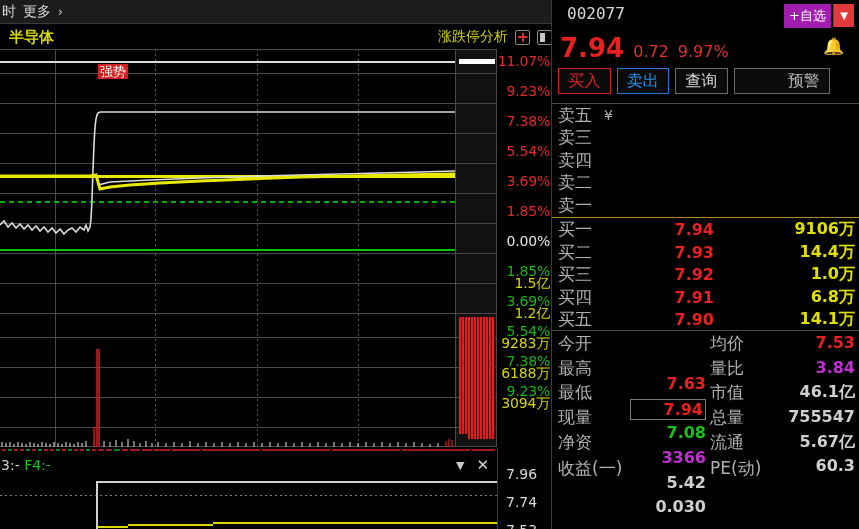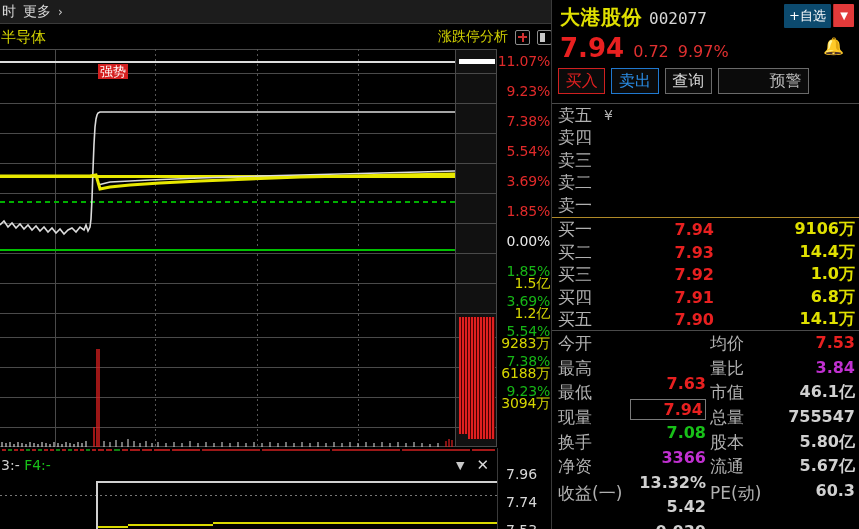--- a/index.html
+++ b/index.html
@@ -29,21 +29,21 @@
     padding: 0 7px; color: #e4e4e4; font-size: 14px;
     border-left: 1px solid #3a3a3a; white-space: nowrap;
   }
   #tb-right .tbtn.f10 { font-family: "DejaVu Sans Mono", "Liberation Mono", monospace; font-size: 13px; }
 
   
   #sectorbar {
     position: absolute; left: 0; top: 25px; width: 552px; height: 24px;
     background: #000; display: flex; align-items: center;
   }
-  #sector-name { color: #d4d400; font-size: 15px; padding-left: 1px; white-space: nowrap; }
+  #sector-name { color: #d4d400; font-size: 15px; padding-left: 9px; white-space: nowrap; font-weight: bold; }
   #sb-spacer { flex: 1 1 auto; }
   #limit-analysis { color: #d4d400; font-size: 14px; white-space: nowrap; }
   .sb-icon {
     width: 15px; height: 15px; margin-left: 7px;
     border: 1px solid #8c8c8c; border-radius: 2px;
     display: inline-flex; align-items: center; justify-content: center;
     position: relative; flex: 0 0 auto;
   }
   .sb-icon.plus::before, .sb-icon.plus::after {
     content: ""; position: absolute; background: #d03030;
@@ -130,38 +130,38 @@
   #left-vsep { position: absolute; left: 551px; top: 0; width: 1px; height: 529px; background: #3a3a3a; }
 
   
   #right { position: absolute; left: 552px; top: 0; width: 307px; height: 529px; background: #000; }
   #rp-head { position: absolute; left: 0; top: 0; width: 307px; height: 102px; }
   #name-row { position: absolute; left: 8px; top: 4px; display: flex; align-items: baseline; }
   #stk-name { color: #e0e000; font-size: 20px; font-weight: bold; letter-spacing: 0.5px; }
   #stk-code { color: #d8d8d8; font-size: 16px; margin-left: 7px; font-family: "DejaVu Sans Mono", monospace; }
   #fav-btn {
     position: absolute; right: 28px; top: 4px; height: 23px;
-    background: #0c4a6e; color: #fff; font-size: 13px;
+    background: #a21caf; color: #fff; font-size: 13px;
     display: flex; align-items: center; padding: 12px 5px; border-radius: 1px;
   }
   #fav-caret {
     position: absolute; right: 5px; top: 4px; width: 21px; height: 23px;
     background: #e23a3a; color: #fff; font-size: 10px;
     display: flex; align-items: center; justify-content: center; border-radius: 1px;
     border-left: 1px solid #b82a2a;
   }
   #price-row { position: absolute; left: 8px; top: 33px; display: flex; align-items: baseline; }
   #px-last { color: #e82020; font-size: 26px; font-weight: bold; font-family: "DejaVu Sans", sans-serif; }
   #px-chg { color: #e03030; font-size: 16px; margin-left: 9px; }
   #px-pct { color: #e03030; font-size: 16px; margin-left: 9px; }
   #bell {
     position: absolute; right: 14px; top: 36px;
     color: #c0c0c0; font-size: 17px;
   }
-  #btn-row { position: absolute; left: 6px; top: 68px; width: 251px; display: flex; gap: 6px; }
+  #btn-row { position: absolute; left: 6px; top: 68px; width: 272px; display: flex; gap: 6px; }
   .actbtn {
     height: 26px; flex: 1 1 0; display: flex; align-items: center; justify-content: center;
     font-size: 16px; background: #0b0b0b;
   }
   .actbtn.buy   { border: 1px solid #d02020; color: #e02020; }
   .actbtn.sell  { border: 1px solid #2079d0; color: #2a8ee8; }
   .actbtn.query { border: 1px solid #6a6a6a; color: #d8d8d8; }
   .actbtn.alert { border: 1px solid #6a6a6a; color: #b8b8b8; padding-left: 44px; }
 
   #book { position: absolute; left: 0; top: 103px; width: 307px; height: 226px; border-top: 1px solid #4a4a4a; }
@@ -423,21 +423,20 @@
       <div class="ml" style="top:74px">7.53</div>
     </div>
 
     <div id="left-vsep"></div>
   </div>
 
   <div id="right">
 
     <div id="rp-head">
       <div id="name-row">
-        <span id="stk-name">大港股份</span>
         <span id="stk-code">002077</span>
       </div>
       <div id="fav-btn">+自选</div>
       <div id="fav-caret">▼</div>
 
       <div id="price-row">
         <span id="px-last">7.94</span>
         <span id="px-chg">0.72</span>
         <span id="px-pct">9.97%</span>
       </div>
@@ -452,26 +451,26 @@
     </div>
 
     <div id="book">
       <div class="brow">
         <span class="lbl">卖五</span>
         <span class="yen">¥</span>
         <span class="px"></span>
         <span class="vol"></span>
       </div>
       <div class="brow">
-        <span class="lbl">卖四</span>
+        <span class="lbl">卖三</span>
         <span class="px"></span>
         <span class="vol"></span>
       </div>
       <div class="brow">
-        <span class="lbl">卖三</span>
+        <span class="lbl">卖四</span>
         <span class="px"></span>
         <span class="vol"></span>
       </div>
       <div class="brow">
         <span class="lbl">卖二</span>
         <span class="px"></span>
         <span class="vol"></span>
       </div>
       <div class="brow">
         <span class="lbl">卖一</span>
@@ -527,26 +526,20 @@
         <span class="k2">市值</span>
         <span class="v2 c-gray">46.1亿</span>
       </div>
       <div class="srow">
         <span class="k1">现量</span>
         <span class="v1 c-magenta">3366</span>
         <span class="k2">总量</span>
         <span class="v2 c-gray">755547</span>
       </div>
       <div class="srow">
-        <span class="k1">换手</span>
-        <span class="v1 c-gray">13.32%</span>
-        <span class="k2">股本</span>
-        <span class="v2 c-gray">5.80亿</span>
-      </div>
-      <div class="srow">
         <span class="k1">净资</span>
         <span class="v1 c-gray">5.42</span>
         <span class="k2">流通</span>
         <span class="v2 c-gray">5.67亿</span>
       </div>
       <div class="srow">
         <span class="k1 smallk" style="top:3px">收益(一)</span>
         <span class="v1 c-gray">0.030</span>
         <span class="k2 smallk" style="top:3px">PE(动)</span>
         <span class="v2 c-gray">60.3</span>

